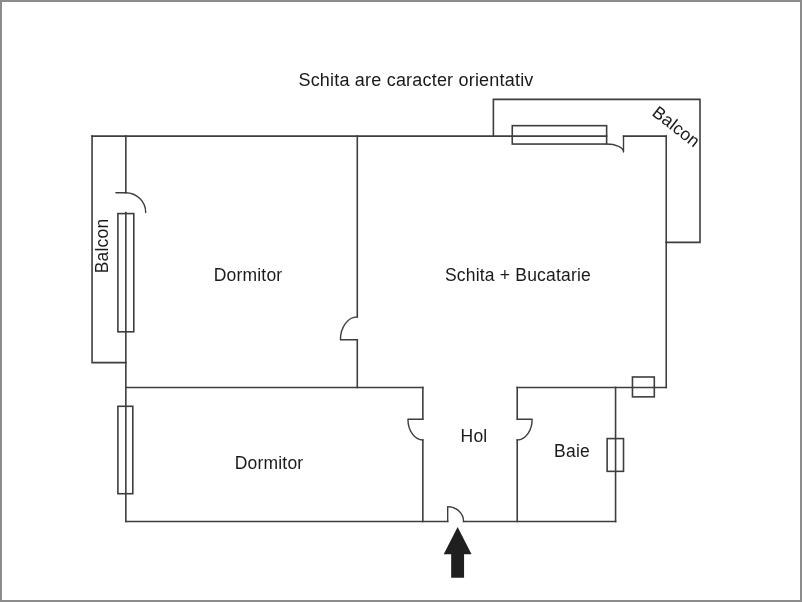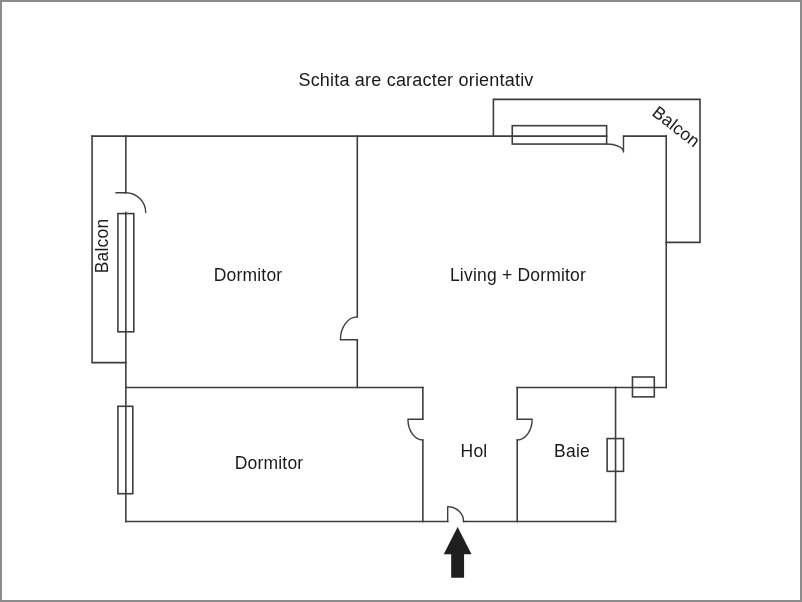--- a/index.html
+++ b/index.html
@@ -68,25 +68,25 @@
       <path d="M 608,143 A 17,8 0 0 1 625,151 M 625,151 V 135"></path>
     </g>
 
     <path d="M 458,528.5 L 472,556 L 464.5,556 L 464.5,579.5 L 451.5,579.5 L 451.5,556 L 444,556 Z" fill="#1f1f1f"></path>
   </svg>
 
   <div class="label title" style="left:397px; top:78px;margin-left:17px;">Schita are caracter orientativ</div>
 
   <div class="label" style="left:246px; top:273px;">Dormitor</div>
 
-  <div class="label" style="left:516px; top:273px;">Living + Dormitor</div>
+  <div class="label" style="left:516px; top:273px;">Schita + Bucatarie</div>
 
   <div class="label" style="left:267px; top:461px;">Dormitor</div>
 
-  <div class="label" style="left:472px; top:449px;">Hol</div>
+  <div class="label" style="left:472px; top:434px;">Hol</div>
 
   <div class="label" style="left:570px; top:449px;">Baie</div>
 
   <div class="label rot-left" style="left:100px; top:244px;">Balcon</div>
 
   <div class="label rot-diag" style="left:674px; top:125px;">Balcon</div>
 
 </div>
 
 </body></html>

